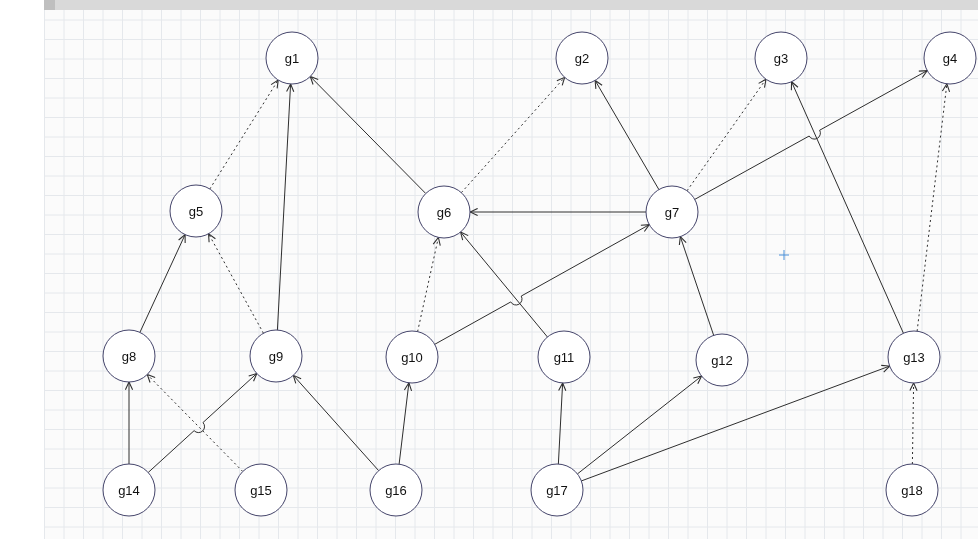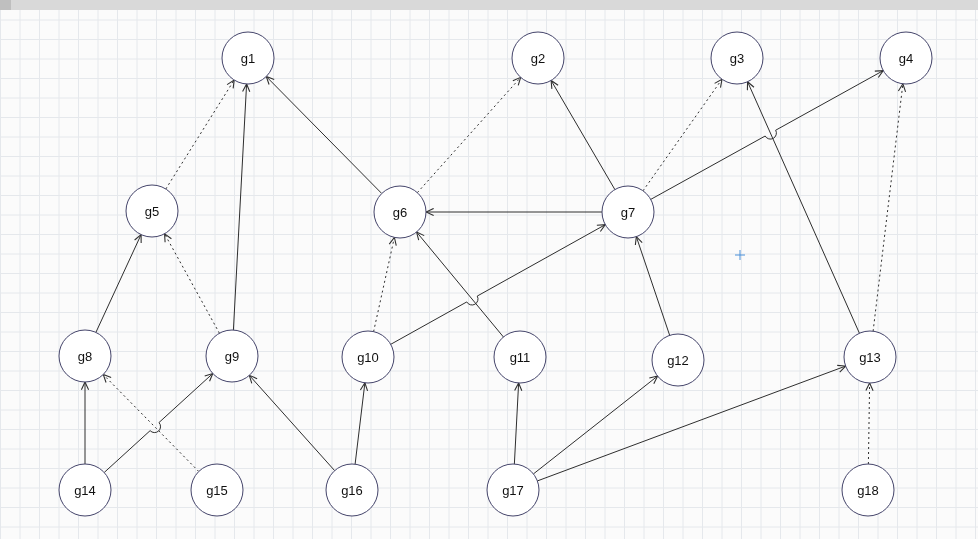--- a/index.html
+++ b/index.html
@@ -1,18 +1,18 @@
 <!DOCTYPE html>
 <html><head>
 <meta charset="utf-8">
 <title>Diagram</title>
 <style>
   html,body{margin:0;padding:0;}
   body{width:978px;height:539px;overflow:hidden;background:#ffffff;}
-  .canvas-wrap{position:relative;width:905px;height:539px;}
+  .canvas-wrap{position:relative;width:905px;height:539px;margin-left:44px;}
   svg text{
     font-family:"Liberation Sans",sans-serif;
     font-size:13px;
     fill:#111111;
     user-select:none;
   }
 </style>
 </head>
 <body>
 

